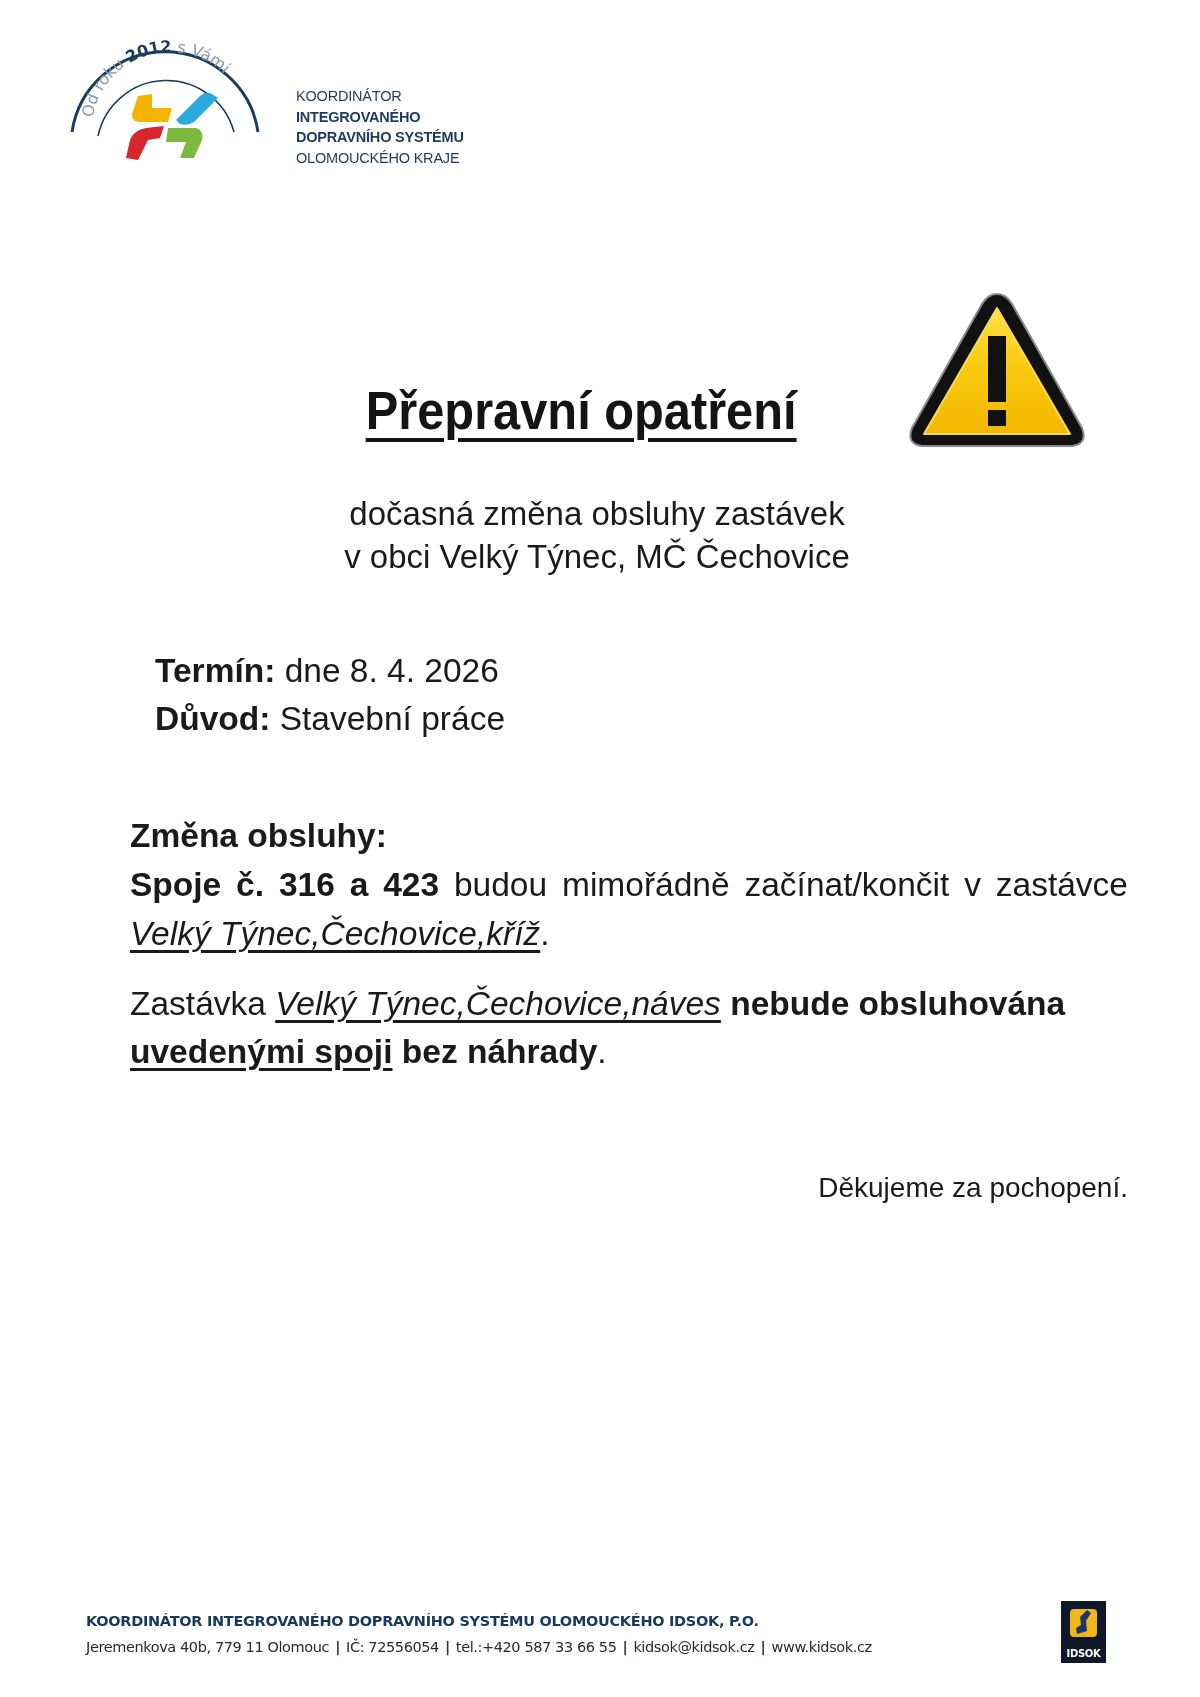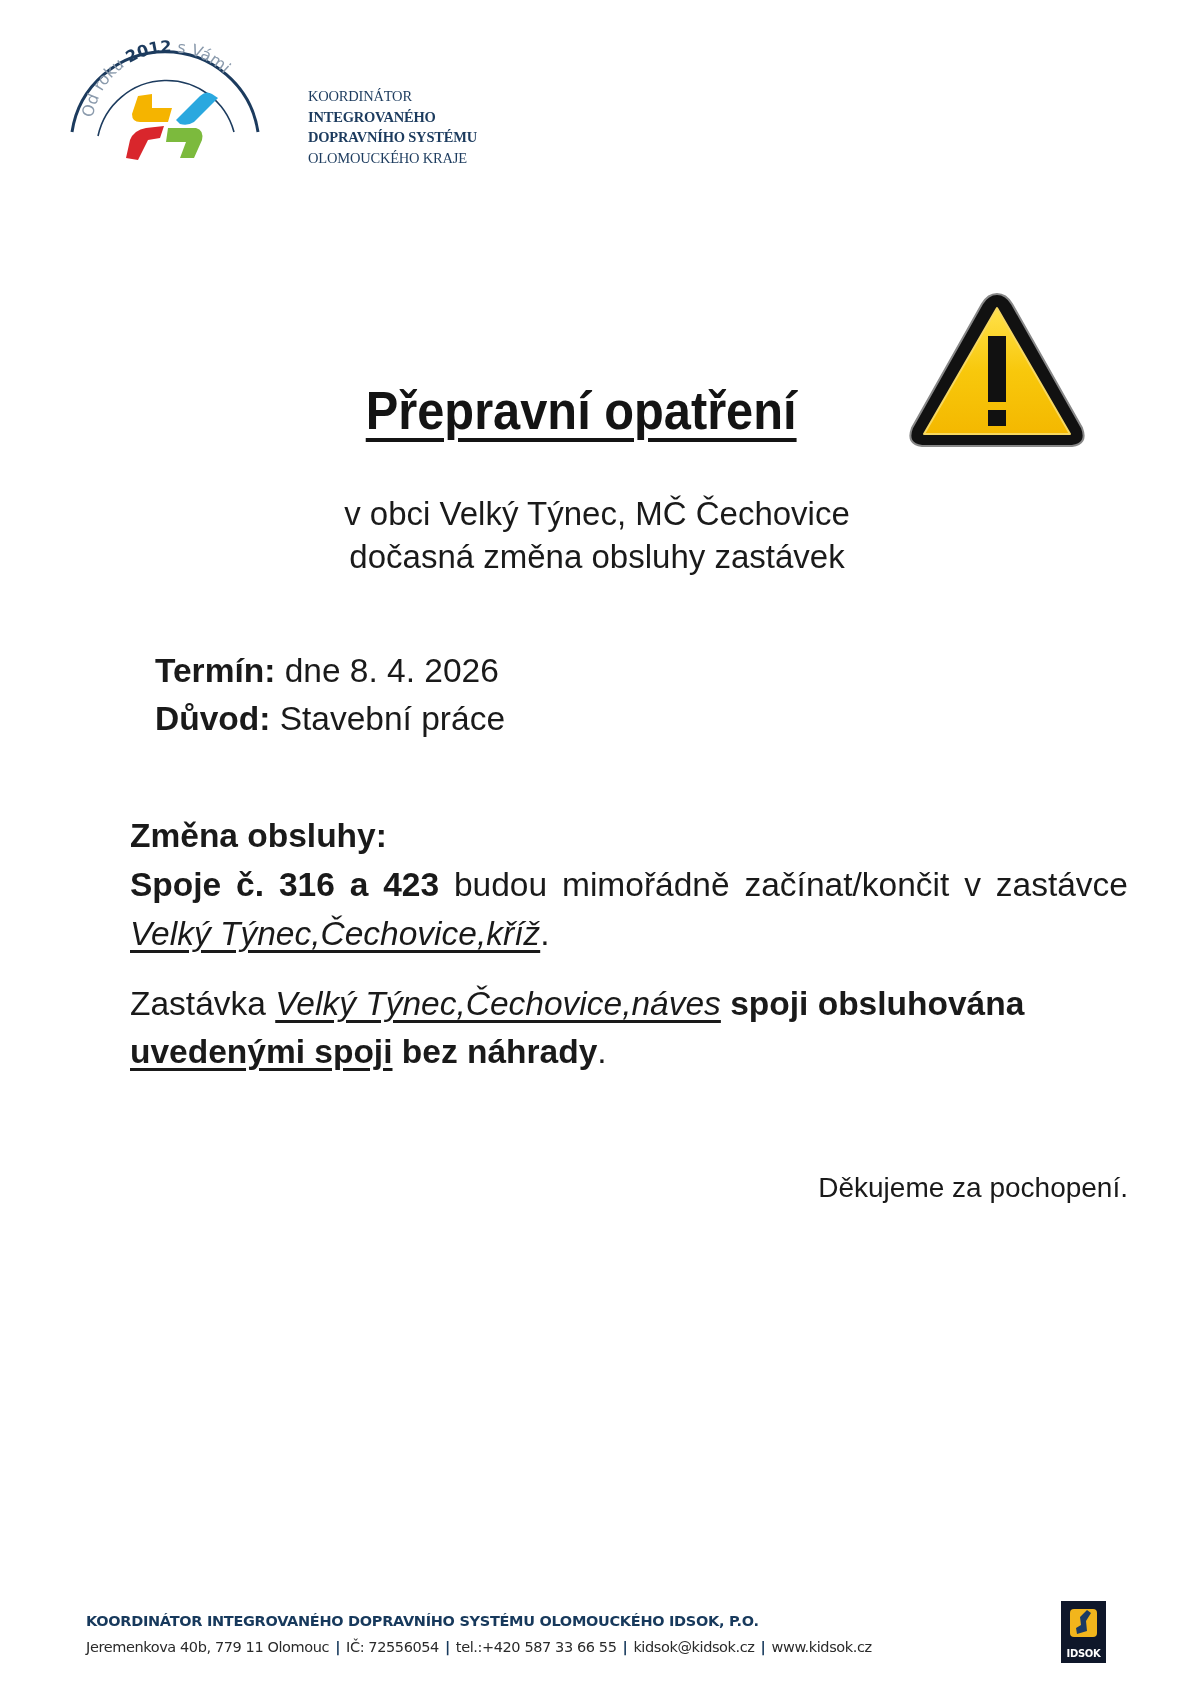--- a/index.html
+++ b/index.html
@@ -2,21 +2,21 @@
 <html><head>
 <meta charset="utf-8">
 <style>
   html, body { margin: 0; padding: 0; background: #ffffff; }
   body { width: 1200px; height: 1697px; position: relative; overflow: hidden;
          font-family: "Liberation Sans", "DejaVu Sans", sans-serif; color: #1a1a1a; }
   .abs { position: absolute; }
 
   
   .logo-mark { left: 68px; top: 36px; width: 196px; height: 136px; }
-  .logo-text { left: 308px; top: 86px; color: #1c3b5e; font-family: Liberation Serif, serif;
+  .logo-text { left: 296px; top: 86px; color: #1c3b5e; font-family: Liberation Sans, sans-serif;
                font-size: 14.5px; line-height: 20.5px; letter-spacing: -0.2px; }
   .logo-text .b { font-weight: bold; }
   .logo-text div { white-space: nowrap; }
 
   
   .title { left: 0; width: 1162px; top: 380px; text-align: center;
            font-size: 53px; font-weight: bold; color: #141414; white-space: nowrap; }
   .title span { display: inline-block; transform: scaleX(0.92); transform-origin: center;
                 text-decoration: underline; text-decoration-thickness: 4px; text-underline-offset: 9px; }
 
@@ -93,38 +93,38 @@
       <stop offset="1" stop-color="#f4b800"></stop>
     </linearGradient>
   </defs>
   <path d="M 91 6 Q 100 6 106 16 L 176 140 Q 182 156 166 158 L 16 158 Q 0 156 6 140 L 76 16 Q 82 6 91 6 Z" fill="#111" stroke="#888" stroke-width="2"></path>
   <path d="M 91 20 L 164 146 L 18 146 Z" fill="url(#yg)" stroke="#f7d860" stroke-width="2" stroke-linejoin="round"></path>
   <rect x="82" y="48" width="18" height="66" fill="#111"></rect>
   <rect x="82" y="122" width="18" height="16" fill="#111"></rect>
 </svg>
 
 <div class="abs subtitle">
+  <div>dočasná změna obsluhy zastávek</div>
   <div>v obci Velký Týnec, MČ Čechovice</div>
-  <div>dočasná změna obsluhy zastávek</div>
 </div>
 
 <div class="abs body-col fields">
   <div class="field">
     <span class="lbl">Termín:</span><span> dne 8. 4. 2026</span>
   </div>
   <div class="field">
     <span class="lbl">Důvod:</span><span> Stavební práce</span>
   </div>
 </div>
 
 <div class="abs body-col change-head">Změna obsluhy:</div>
 
 <div class="abs body-col change-p"><span class="b">Spoje č. 316 a 423</span><span> budou mimořádně začínat/končit v zastávce </span><span class="i u">Velký Týnec,Čechovice,kříž</span><span>.</span></div>
 
-<div class="abs body-col stop-p"><span>Zastávka </span><span class="i u">Velký Týnec,Čechovice,náves</span><span class="b"> spoji obsluhována </span><span class="b u">uvedenými spoji</span><span class="b"> bez náhrady</span><span>.</span></div>
+<div class="abs body-col stop-p"><span>Zastávka </span><span class="i u">Velký Týnec,Čechovice,náves</span><span class="b"> nebude obsluhována </span><span class="b u">uvedenými spoji</span><span class="b"> bez náhrady</span><span>.</span></div>
 
 <div class="abs thanks">Děkujeme za pochopení.</div>
 
 <div class="abs footer-title">KOORDINÁTOR INTEGROVANÉHO DOPRAVNÍHO SYSTÉMU OLOMOUCKÉHO IDSOK, P.O.</div>
 <div class="abs footer-line">
   <span>Jeremenkova 40b, 779 11 Olomouc</span><span class="sep">|</span><span>IČ: 72556054</span><span class="sep">|</span><span>tel.:+420 587 33 66 55</span><span class="sep">|</span><span>kidsok@kidsok.cz</span><span class="sep">|</span><span>www.kidsok.cz</span>
 </div>
 
 <div class="abs idsok">
   <svg width="45" height="40" viewBox="0 0 45 40" style="position:absolute;left:0;top:0;">

